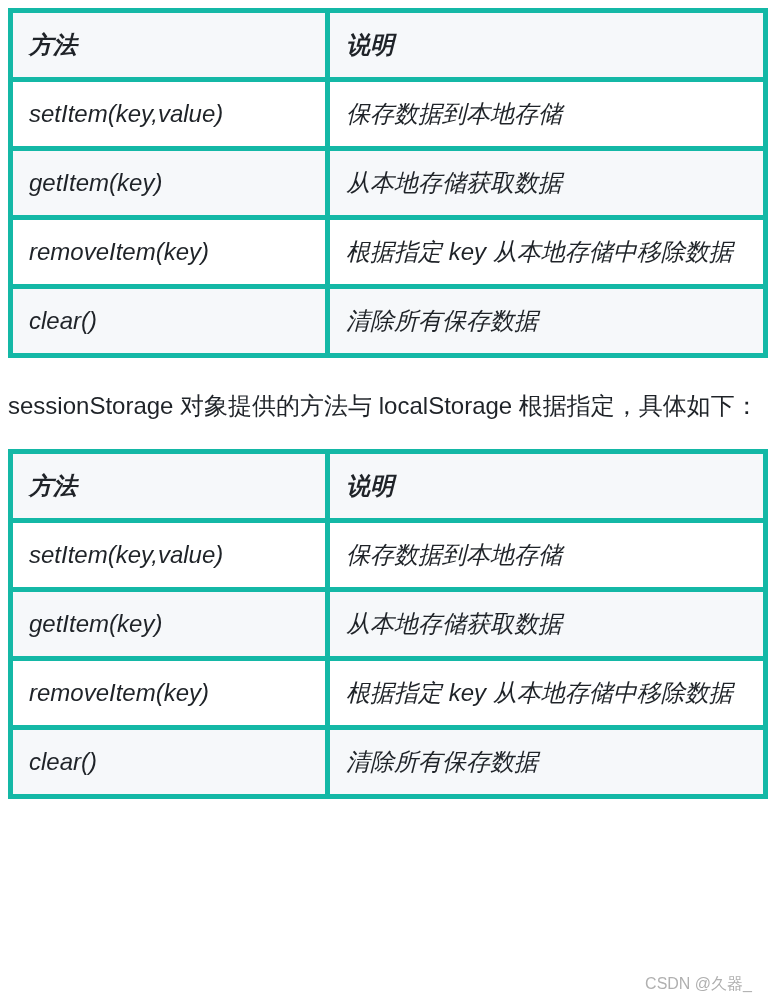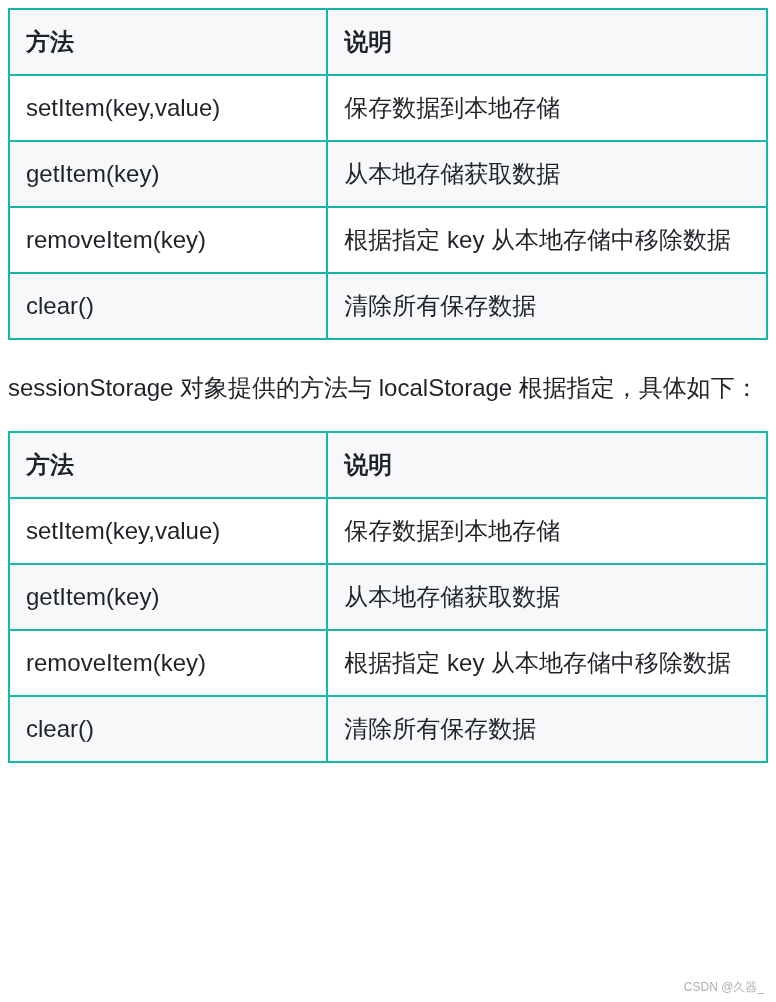--- a/index.html
+++ b/index.html
@@ -15,45 +15,46 @@
       line-height: 1.5;
       padding: 8px;
       width: 776px;
     }
     table {
       border-collapse: collapse;
       width: 100%;
       margin-bottom: 28px;
     }
     table th, table td {
-      border: 2px solid #14b8a6;
+      border: 5px solid #14b8a6;
       padding: 14px 16px;
       text-align: left;
       vertical-align: middle;
+      font-style: italic;
     }
     table th {
       background: #f6f8fa;
       font-weight: 600;
     }
     table td.method-cell {
       width: 42%;
     }
     table tr:nth-child(even) td {
       background: #f6f8fa;
     }
     .paragraph {
       margin: 28px 0 22px 0;
       color: #1f2328;
       line-height: 1.7;
     }
     .watermark {
       position: fixed;
-      right: 12px;
+      right: 24px;
       bottom: 6px;
-      font-size: 12px;
+      font-size: 16px;
       color: #b0b0b0;
       font-family: Arial, sans-serif;
       margin-left: 8px;
     }
   </style>
 </head>
 <body>
 
 <table>
   <thead>

